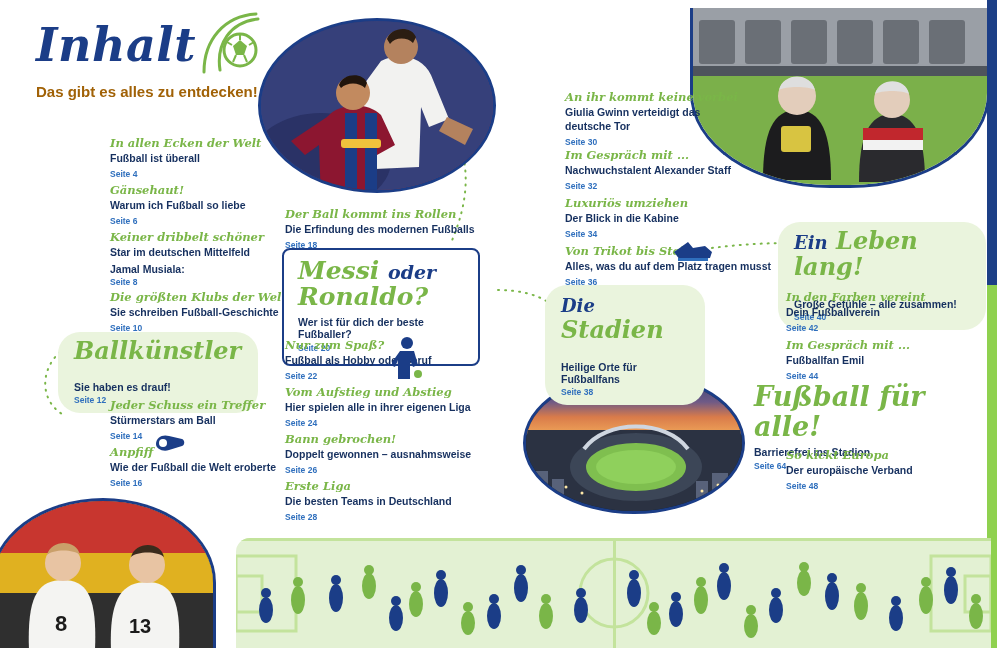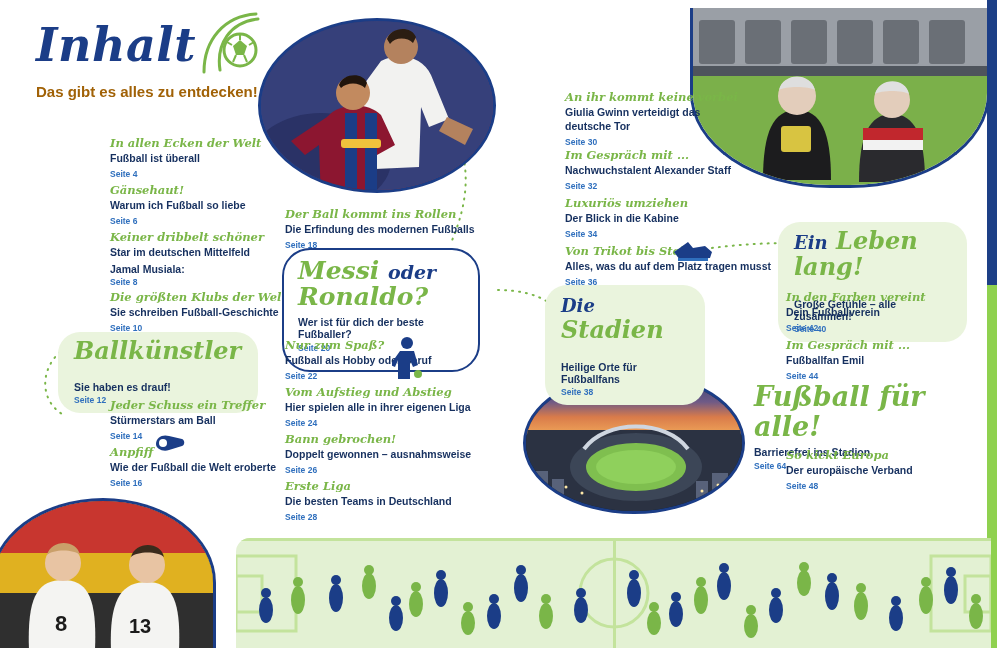--- a/index.html
+++ b/index.html
@@ -54,23 +54,23 @@
     position:absolute;
     font-family:"DejaVu Serif", serif;
     font-style:italic; font-weight:bold;
     color:#7ab648;
   }
 
   
   .bubble {
     position:absolute;
     border:2px solid #1b3d87;
-    border-radius:28px;
+    border-radius:8px;
     background:#ffffff;
-    padding:8px 14px 17px 14px;
+    padding:8px 14px 11px 14px;
   }
   .bubble .b-title {
     font-family:"DejaVu Serif", serif; font-style:italic; font-weight:bold;
     font-size:25px; color:#7ab648; line-height:1.05;
   }
   .bubble .b-title .dark { color:#1b3d87; font-size:19px; }
   .bubble .b-desc { font-size:10.5px; font-weight:bold; color:#16305f; margin-top:5px; }
   .bubble .b-page { font-size:8.5px; font-weight:bold; color:#2f6fbd; margin-top:3px; }
 
   
@@ -434,21 +434,21 @@
 
   <div class="greenpanel" style="left:545px; top:285px; width:160px;">
     <div class="g-title">
       <span class="dark">Die</span>
       <span>Stadien</span>
     </div>
     <div class="g-desc">Heilige Orte für Fußballfans</div>
     <div class="g-page">Seite 38</div>
   </div>
 
-  <div class="greenpanel" style="left:778px; top:222px; width:189px;">
+  <div class="greenpanel" style="left:778px; top:222px; width:208px;">
     <div class="g-title">
       <span class="dark">Ein</span>
       <span>Leben lang!</span>
     </div>
     <div class="g-desc">Große Gefühle – alle zusammen!</div>
     <div class="g-page">Seite 40</div>
   </div>
 
   <div class="entry" style="left:786px; top:290px; width:200px;">
     <div class="kicker">In den Farben vereint</div>

